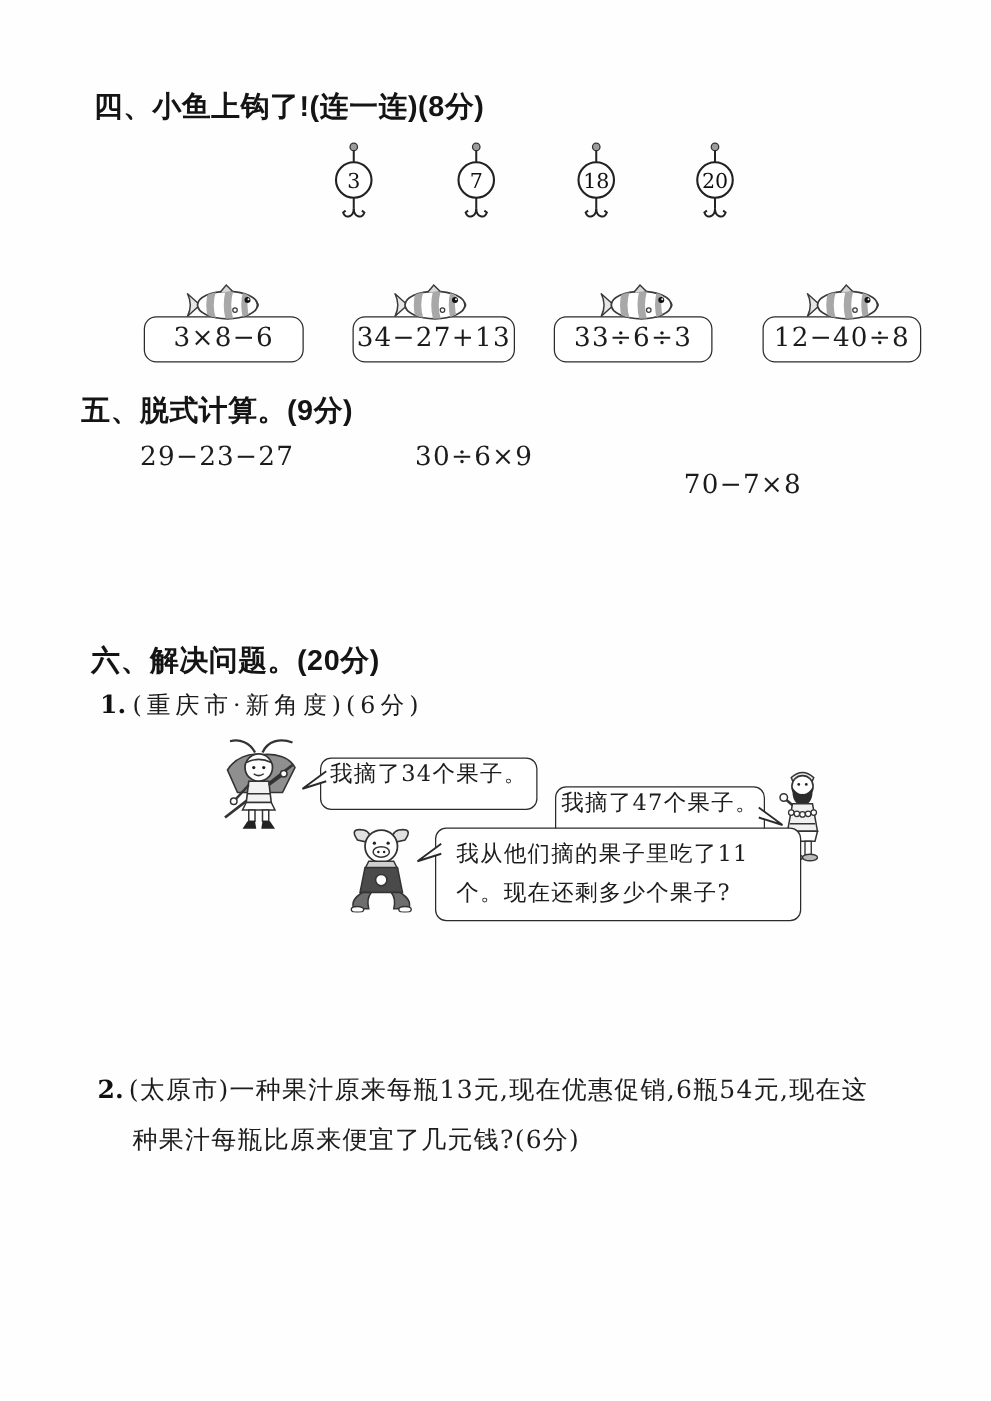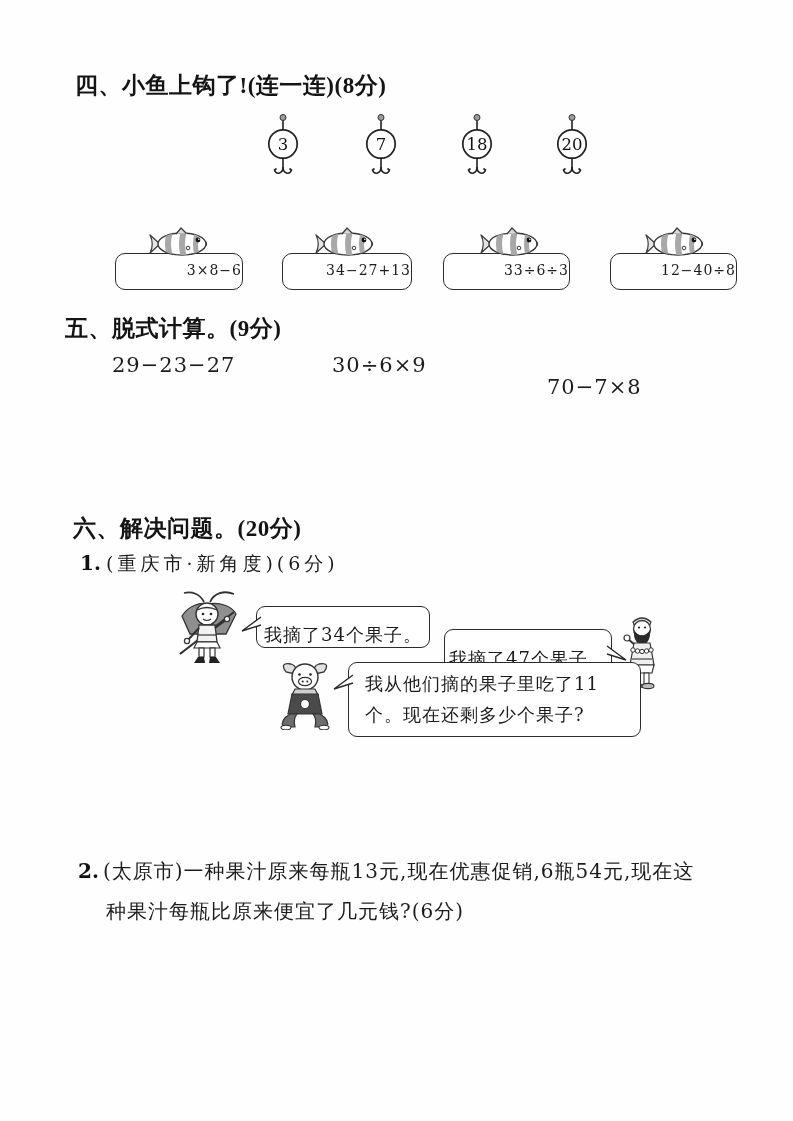--- a/index.html
+++ b/index.html
@@ -1,31 +1,31 @@
 <!DOCTYPE html>
 <html><head>
 <meta charset="utf-8">
 <style>
   html,body{margin:0;padding:0;background:#fff;}
   .page{position:relative;width:793px;height:1121px;background:#fefefe;overflow:hidden;
         font-family:"DejaVu Serif",serif;color:#1c1c1c;}
-  .sec-title{position:absolute;font-family:Liberation Serif, serif;font-weight:700;
+  .sec-title{position:absolute;font-family:Liberation Sans, sans-serif;font-weight:700;
         font-size:23px;letter-spacing:0.5px;color:#141414;white-space:nowrap;}
   .hook{position:absolute;top:113px;width:36px;height:64px;}
   .fish-card{position:absolute;top:253px;height:37px;border:1.6px solid #2b2b2b;border-radius:10px;
         background:#fff;box-sizing:border-box;}
-  .fish-card .expr{width:100%;text-align:right;font-size:14px;line-height:33px;letter-spacing:1px;white-space:nowrap;}
+  .fish-card .expr{width:100%;text-align:center;font-size:21px;line-height:33px;letter-spacing:1px;white-space:nowrap;}
   .fish{position:absolute;top:-27px;width:60px;height:30px;}
   .expr5{position:absolute;top:353px;font-size:21px;letter-spacing:1px;white-space:nowrap;}
   .pnum{position:absolute;font-weight:700;font-size:20px;color:#111;}
   .ptag{position:absolute;font-size:19px;letter-spacing:4px;white-space:nowrap;}
   .figure{position:absolute;}
   .bubble{position:absolute;border:1.6px solid #2b2b2b;border-radius:9px;background:#fff;
         box-sizing:border-box;font-size:18px;letter-spacing:1px;}
-  .bubble.center{display:flex;align-items:flex-end;justify-content:center;white-space:nowrap;}
+  .bubble.center{display:flex;align-items:flex-start;justify-content:center;white-space:nowrap;}
   .tail{position:absolute;}
   .p2line{position:absolute;font-size:20px;letter-spacing:1px;white-space:nowrap;}
 </style>
 </head>
 <body>
 
 <div class="page">
 
   <div class="sec-title" style="left:75px;top:70px;">四、小鱼上钩了!(连一连)(8分)</div>
 

